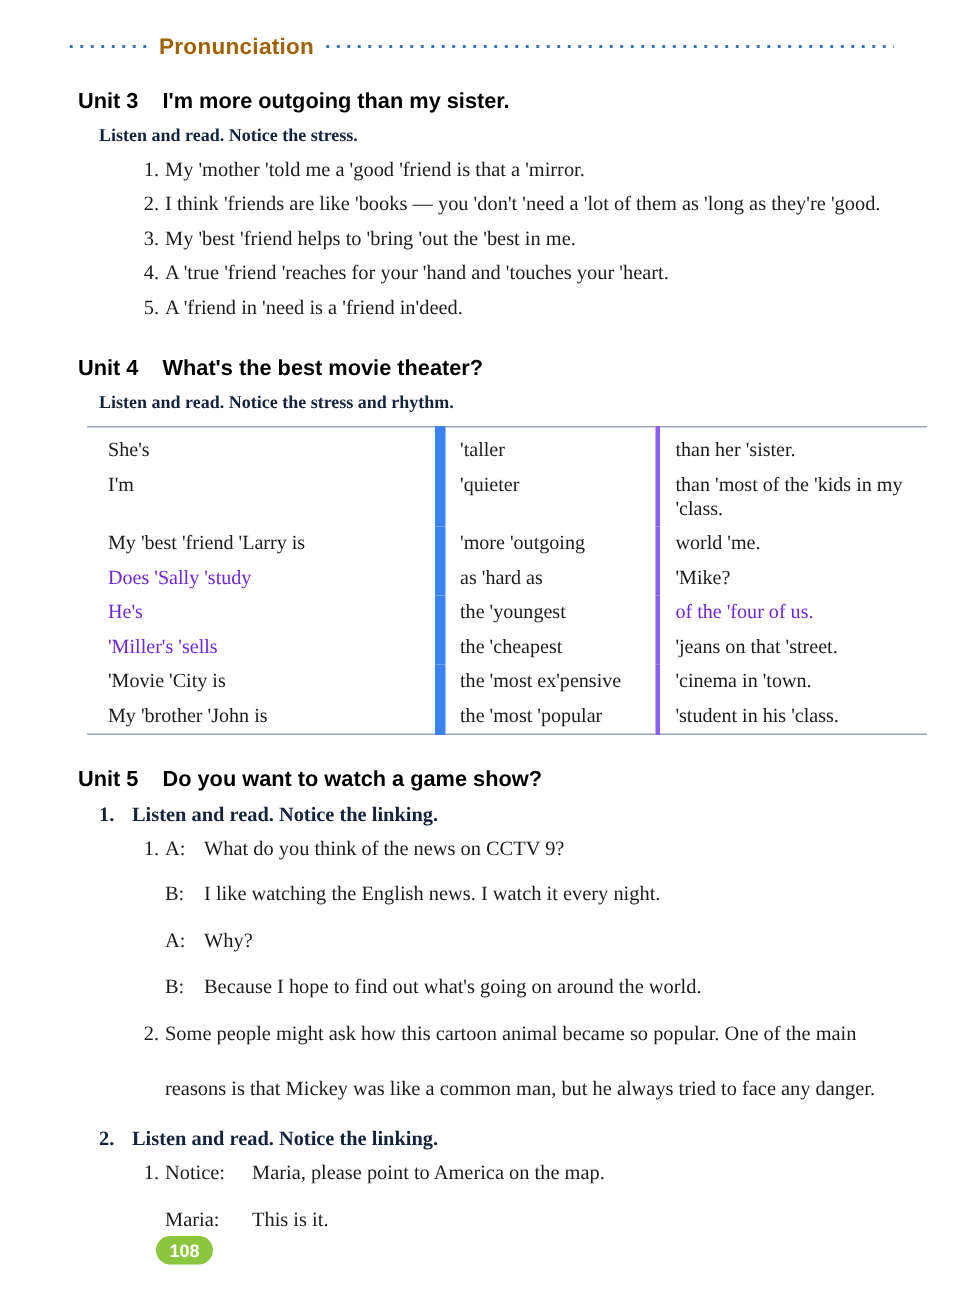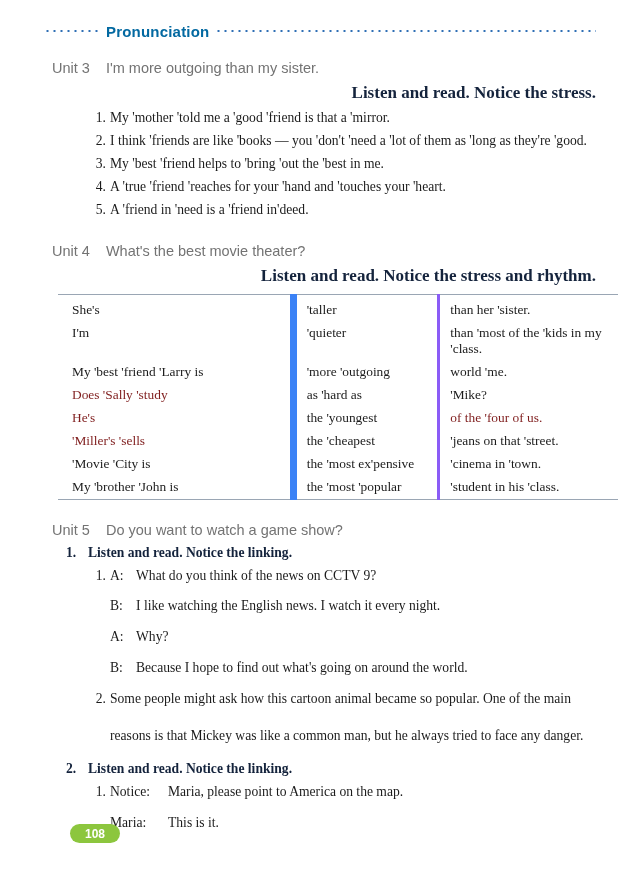--- a/index.html
+++ b/index.html
@@ -36,51 +36,50 @@
     background-image: radial-gradient(circle, #2f6fb5 1.1px, transparent 1.2px);
     background-size: 7px 7px;
     background-position: 0 center;
     background-repeat: repeat-x;
     margin-right: 6px;
   }
   .header-title {
     font-family: "Liberation Sans", sans-serif;
     font-weight: bold;
     font-size: 15px;
-    color: #0369a1;
+    color: #a16207;
     letter-spacing: .2px;
     white-space: nowrap;
   }
   .dots-right {
     flex: 1 1 auto;
     height: 2px;
     background-image: radial-gradient(circle, #2f6fb5 1.1px, transparent 1.2px);
     background-size: 7px 7px;
     background-position: 0 center;
     background-repeat: repeat-x;
     margin-left: 6px;
   }
 
   
   .unit-heading {
     font-family: "Liberation Sans", sans-serif;
-    font-weight: normal;
+    font-weight: bold;
     font-size: 14.5px;
-    color: #737373;
+    color: #000000;
     margin: 16px 0 7px 8px;
   }
   .unit-heading .u-no { margin-right: 12px; }
 
   .instruction {
     font-family: "Liberation Serif", serif;
     font-weight: bold;
-    font-size: 17px;
+    font-size: 12px;
     color: #14233c;
     margin: 0 0 4px 22px;
-    text-align: right;
   }
 
   
   ol.num {
     list-style: none;
     margin: 0;
     padding: 0 0 0 44px;
     font-size: 13.6px;
     line-height: 1.62;
   }
@@ -111,21 +110,21 @@
   table.stress td {
     padding: 3.5px 10px;
     vertical-align: top;
     border: none;
   }
   table.stress td.c1 { width: 42%; border-right: 7px solid #3b82f6; padding-left: 14px; }
   table.stress td.c2 { width: 26%; border-right: 3px solid #8b5cf6; }
   table.stress td.c3 { width: 32%; }
   .tbl-top { border-top: 1px solid #9aa6b4; }
   .tbl-bottom { border-bottom: 1px solid #9aa6b4; }
-  .faint { color: #7f1d1d; }
+  .faint { color: #6d28d9; }
 
   
   .task {
     margin-top: 6px;
   }
   .task-head {
     position: relative;
     font-family: "Liberation Serif", serif;
     font-weight: bold;
     font-size: 13.6px;
@@ -161,23 +160,23 @@
     display: inline-block;
     min-width: 58px;
   }
   .spk.narrow { min-width: 26px; }
   .para { margin: 0 0 16px 0; }
   .para2 { margin: 0 0 0 0; }
 
   
   .pagenum {
     position: absolute;
-    left: 70px;
+    left: 104px;
     bottom: 26px;
-    width: 50px;
+    width: 38px;
     height: 19px;
     background: #8cc63e;
     border-radius: 10px;
     color: #ffffff;
     font-family: "Liberation Sans", sans-serif;
     font-weight: bold;
     font-size: 12px;
     display: flex;
     align-items: center;
     justify-content: center;

